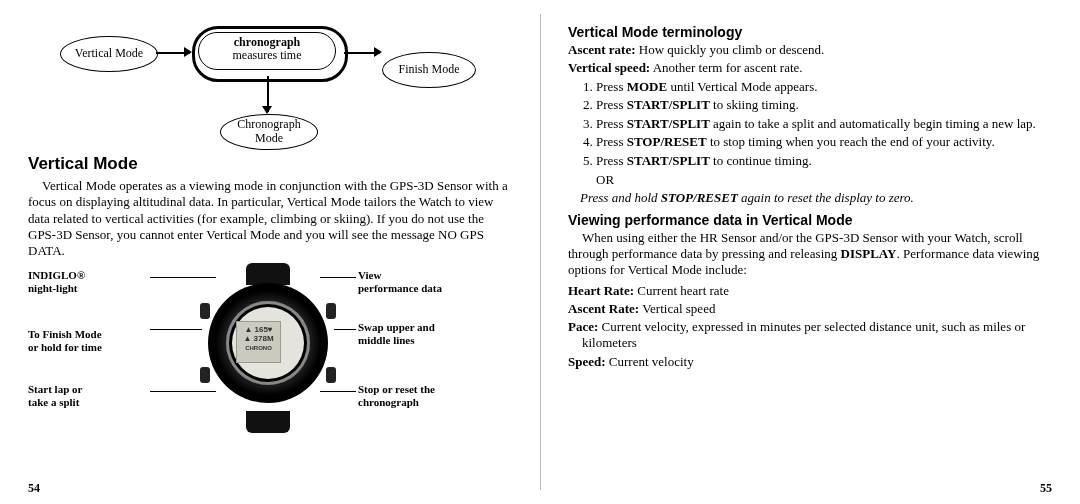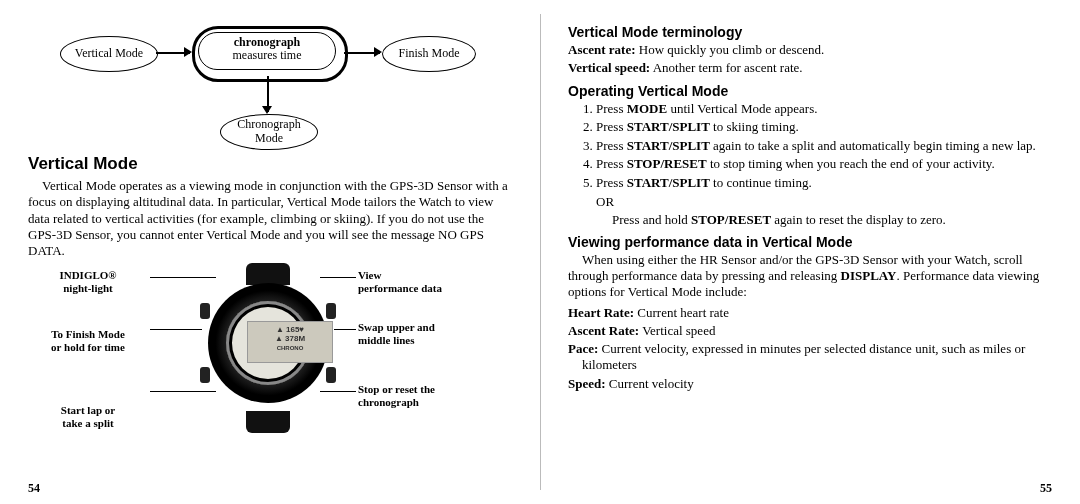--- a/index.html
+++ b/index.html
@@ -18,27 +18,27 @@
   p.noin{text-indent:0;}
   .def{font-size:13px;line-height:1.25;margin:2px 0 2px 14px;text-indent:-14px; padding-left:0;}
   .def b{font-weight:bold;}
   ol{margin:2px 0 2px 0;padding-left:28px;font-size:13px;line-height:1.28;}
   ol li{margin:0 0 2px 0;}
   .or{font-size:13px;margin-left:28px;}
   .watchfig{position:relative;height:175px;margin-top:4px;}
   .watch{position:absolute;left:170px;top:0;width:140px;height:170px;}
   .bezel{position:absolute;left:10px;top:20px;width:120px;height:120px;border-radius:50%;background:radial-gradient(circle at 50% 50%,#666 0%,#555 38%,#333 40%,#111 55%,#000 62%,#000 100%);}
   .face{position:absolute;left:28px;top:38px;width:84px;height:84px;border-radius:50%;background:#e5e4dc;box-shadow:inset 0 0 0 3px #888,inset 0 0 0 6px #000;}
-  .lcd{position:absolute;left:38px;top:58px;width:86px;height:42px;background:#ccc9bd;border:1px solid #999;font-family:Verdana,sans-serif;font-size:8px;font-weight:bold;text-align:center;color:#333;line-height:1.1;padding-top:4px;box-sizing:border-box;margin-left:11px;}
+  .lcd{position:absolute;left:38px;top:58px;width:45px;height:42px;background:#ccc9bd;border:1px solid #999;font-family:Verdana,sans-serif;font-size:8px;font-weight:bold;text-align:center;color:#333;line-height:1.1;padding-top:4px;box-sizing:border-box;}
   .strap{position:absolute;left:48px;width:44px;height:22px;background:#111;}
   .straptop{top:0;border-radius:6px 6px 0 0;}
   .strapbot{bottom:0;border-radius:0 0 6px 6px;}
   .btn{position:absolute;width:10px;height:16px;background:#222;border-radius:3px;}
   .caption{position:absolute;font-family:Georgia,serif;font-weight:bold;font-size:11px;line-height:1.2;}
-  .cl{text-align:center;}
+  .cl{text-align:left;}
   .lead{position:absolute;height:1px;background:#000;}
   .pagenum{position:absolute;bottom:8px;font-weight:bold;font-size:12px;font-family:Georgia,serif;}
   .pn-l{left:28px;}
   .pn-r{right:28px;}
 </style>
 </head>
 <body>
 
 <div class="page">
   <div class="divider"></div>
@@ -50,21 +50,21 @@
       <div class="oval" style="left:0;top:18px;width:96px;height:34px;">
         <span>Vertical Mode</span>
       </div>
 
       <div style="position:absolute;left:132px;top:8px;width:150px;height:50px;border:3px solid #000;border-radius:26px;background:#fff;"></div>
       <div style="position:absolute;left:138px;top:14px;width:138px;height:38px;border:1.5px solid #000;border-radius:20px;background:#fff;text-align:center;font-size:12px;line-height:1.1;padding-top:3px;box-sizing:border-box;">
         <b>chronograph</b><br>
         <span>measures time</span>
       </div>
 
-      <div class="oval" style="left:322px;top:18px;width:92px;height:34px;justify-content:center;">
+      <div class="oval" style="left:322px;top:34px;width:92px;height:34px;justify-content:center;">
         <span>Finish Mode</span>
       </div>
 
       <div class="oval" style="left:160px;top:96px;width:96px;height:34px;white-space:pre-line;">
         <span>Chronograph
 Mode</span>
       </div>
 
       <div class="line" style="left:96px;top:34px;width:34px;height:1.5px;"></div>
       <div class="arrowhead ah-right" style="left:124px;top:29px;"></div>
@@ -80,21 +80,21 @@
     <div class="watchfig">
 
       <div class="caption cl" style="left:0;top:6px;width:120px;">
         <span>INDIGLO®</span><br>
         <span>night-light</span>
       </div>
       <div class="caption cl" style="left:0;top:65px;width:120px;">
         <span>To Finish Mode</span><br>
         <span>or hold for time</span>
       </div>
-      <div class="caption cl" style="left:0;top:120px;width:120px;margin-top:21px;">
+      <div class="caption cl" style="left:0;top:120px;width:120px;">
         <span>Start lap or</span><br>
         <span>take a split</span>
       </div>
 
       <div class="caption" style="left:330px;top:6px;width:150px;">
         <span>View</span><br>
         <span>performance data</span>
       </div>
       <div class="caption" style="left:330px;top:58px;width:150px;">
         <span>Swap upper and</span><br>
@@ -130,30 +130,29 @@
     </div>
 
     <div class="pagenum pn-l">54</div>
   </div>
 
   <div class="col">
     <h3>Vertical Mode terminology</h3>
     <div class="def"><b>Ascent rate:</b><span> How quickly you climb or descend.</span></div>
     <div class="def"><b>Vertical speed:</b><span> Another term for ascent rate.</span></div>
 
-    <h3>Operating Vertical Mode</h3>
     <ol>
       <li><span>Press </span><b>MODE</b><span> until Vertical Mode appears.</span></li>
       <li><span>Press </span><b>START/SPLIT</b><span> to skiing timing.</span></li>
       <li><span>Press </span><b>START/SPLIT</b><span> again to take a split and automatically begin timing a new lap.</span></li>
       <li><span>Press </span><b>STOP/RESET</b><span> to stop timing when you reach the end of your activity.</span></li>
       <li><span>Press </span><b>START/SPLIT</b><span> to continue timing.</span></li>
     </ol>
     <div class="or">OR</div>
-    <p class="noin" style="margin-left:44px;"><span>Press and hold </span><b>STOP/RESET</b><span> again to reset the display to zero.</span></p>
+    <p class="noin" style="margin-left:12px;font-style:italic;"><span>Press and hold </span><b>STOP/RESET</b><span> again to reset the display to zero.</span></p>
 
     <h3>Viewing performance data in Vertical Mode</h3>
     <p><span>When using either the HR Sensor and/or the GPS-3D Sensor with your Watch, scroll through performance data by pressing and releasing </span><b>DISPLAY</b><span>. Performance data viewing options for Vertical Mode include:</span></p>
 
     <div class="def"><b>Heart Rate:</b><span> Current heart rate</span></div>
     <div class="def"><b>Ascent Rate:</b><span> Vertical speed</span></div>
     <div class="def"><b>Pace:</b><span> Current velocity, expressed in minutes per selected distance unit, such as miles or kilometers</span></div>
     <div class="def"><b>Speed:</b><span> Current velocity</span></div>
 
     <div class="pagenum pn-r">55</div>

